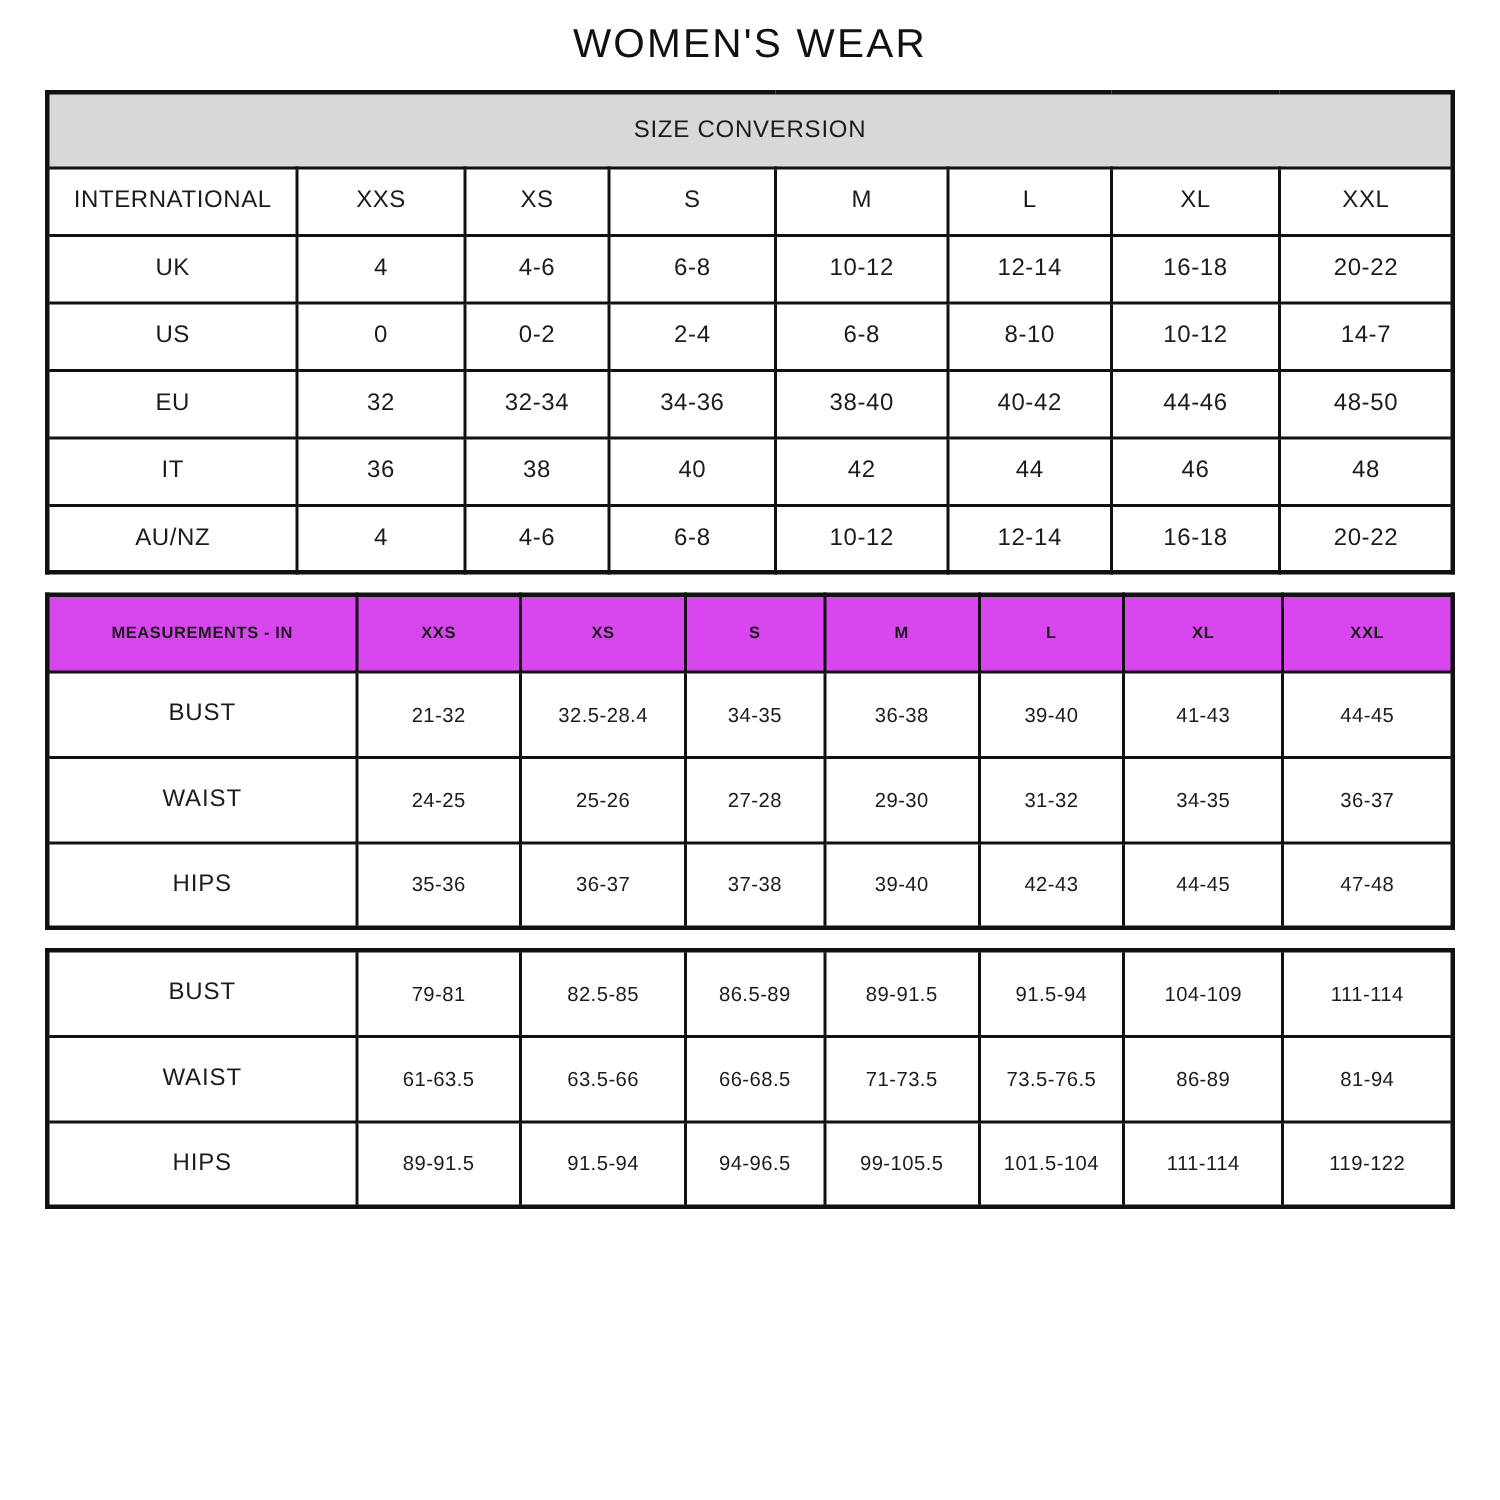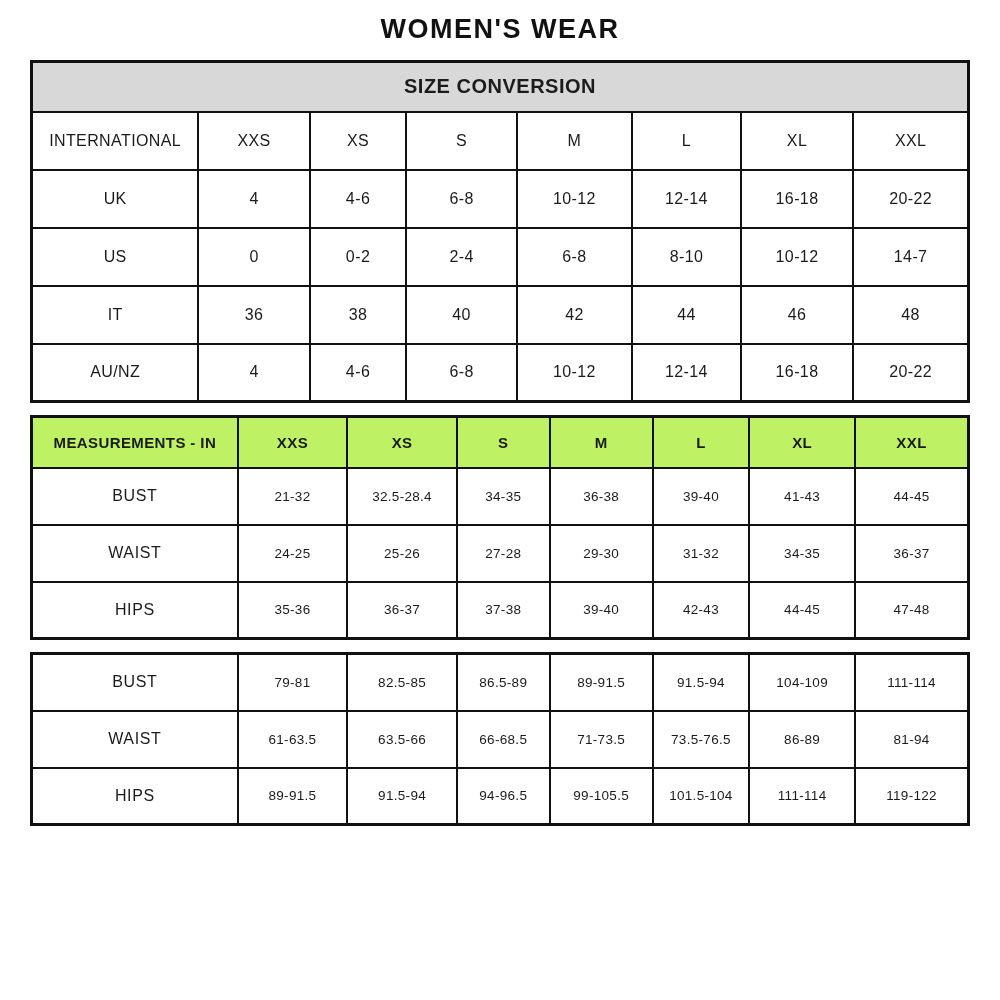--- a/index.html
+++ b/index.html
@@ -8,21 +8,21 @@
     width: 1000px;
     height: 1000px;
     font-family: "Liberation Sans", "DejaVu Sans", sans-serif;
     color: #1b1b1b;
     position: relative;
   }
   .page { padding: 14px 30px 0 30px; }
   .page-title {
     text-align: center;
     font-size: 27px;
-    font-weight: 700;
+    font-weight: 400;
     letter-spacing: 1.5px;
     color: #111111;
     margin-bottom: 15px;
   }
   table {
     width: 940px;
     border-collapse: collapse;
     table-layout: fixed;
     border: 3px solid #111111;
     margin-bottom: 12px;
@@ -30,30 +30,30 @@
   td, th {
     border: 2px solid #111111;
     text-align: center;
     vertical-align: middle;
     font-weight: 400;
   }
   
   .t-conv .band-header {
     background: #d8d8d8;
     height: 50px;
-    font-size: 20px;
-    font-weight: 700;
+    font-size: 16px;
+    font-weight: 400;
     letter-spacing: 0.5px;
   }
-  .t-conv td { height: 58px; font-size: 16px; letter-spacing: 0.4px; }
+  .t-conv td { height: 45px; font-size: 16px; letter-spacing: 0.4px; }
   
   .t-meas .head-row th {
-    background: #bef264;
+    background: #d946ef;
     height: 51px;
-    font-size: 15px;
+    font-size: 11px;
     font-weight: 700;
     letter-spacing: 0.4px;
   }
   .t-meas td { height: 57px; font-size: 13.5px; letter-spacing: 0.3px; margin-top: 40px; }
   .t-meas td.row-label { font-size: 16px; letter-spacing: 0.6px; }
 </style>
 </head>
 <body>
 
 <div class="page">
@@ -97,20 +97,30 @@
     </tr>
     <tr>
       <td>US</td>
       <td>0</td>
       <td>0-2</td>
       <td>2-4</td>
       <td>6-8</td>
       <td>8-10</td>
       <td>10-12</td>
       <td>14-7</td>
+    </tr>
+    <tr>
+      <td>EU</td>
+      <td>32</td>
+      <td>32-34</td>
+      <td>34-36</td>
+      <td>38-40</td>
+      <td>40-42</td>
+      <td>44-46</td>
+      <td>48-50</td>
     </tr>
     <tr>
       <td>IT</td>
       <td>36</td>
       <td>38</td>
       <td>40</td>
       <td>42</td>
       <td>44</td>
       <td>46</td>
       <td>48</td>

